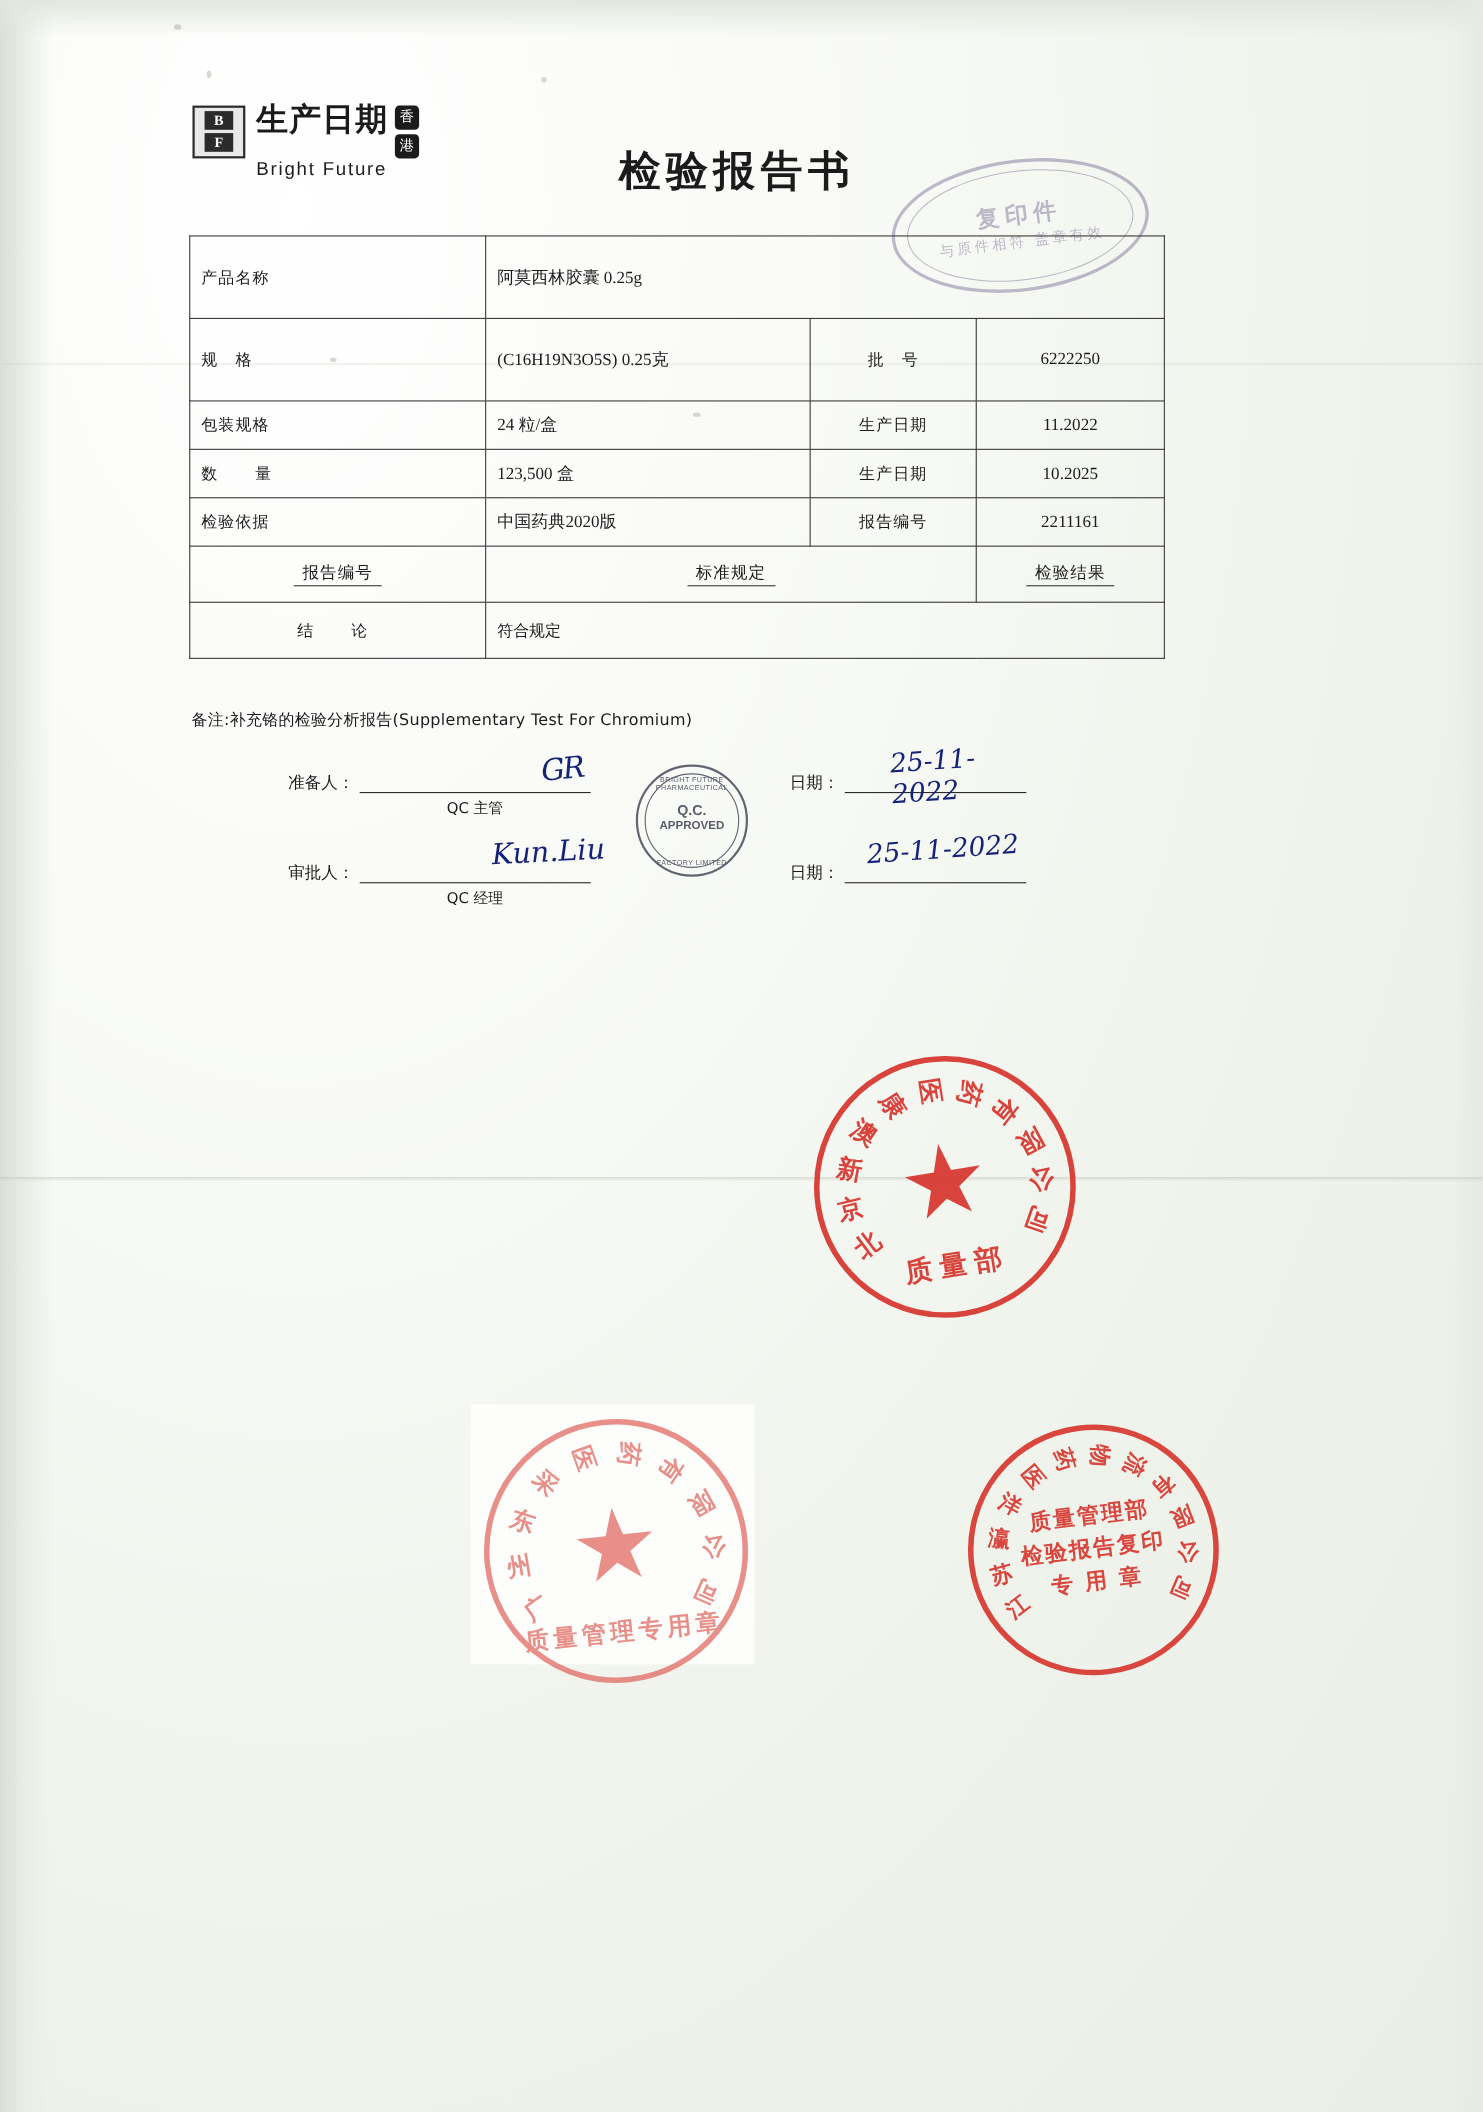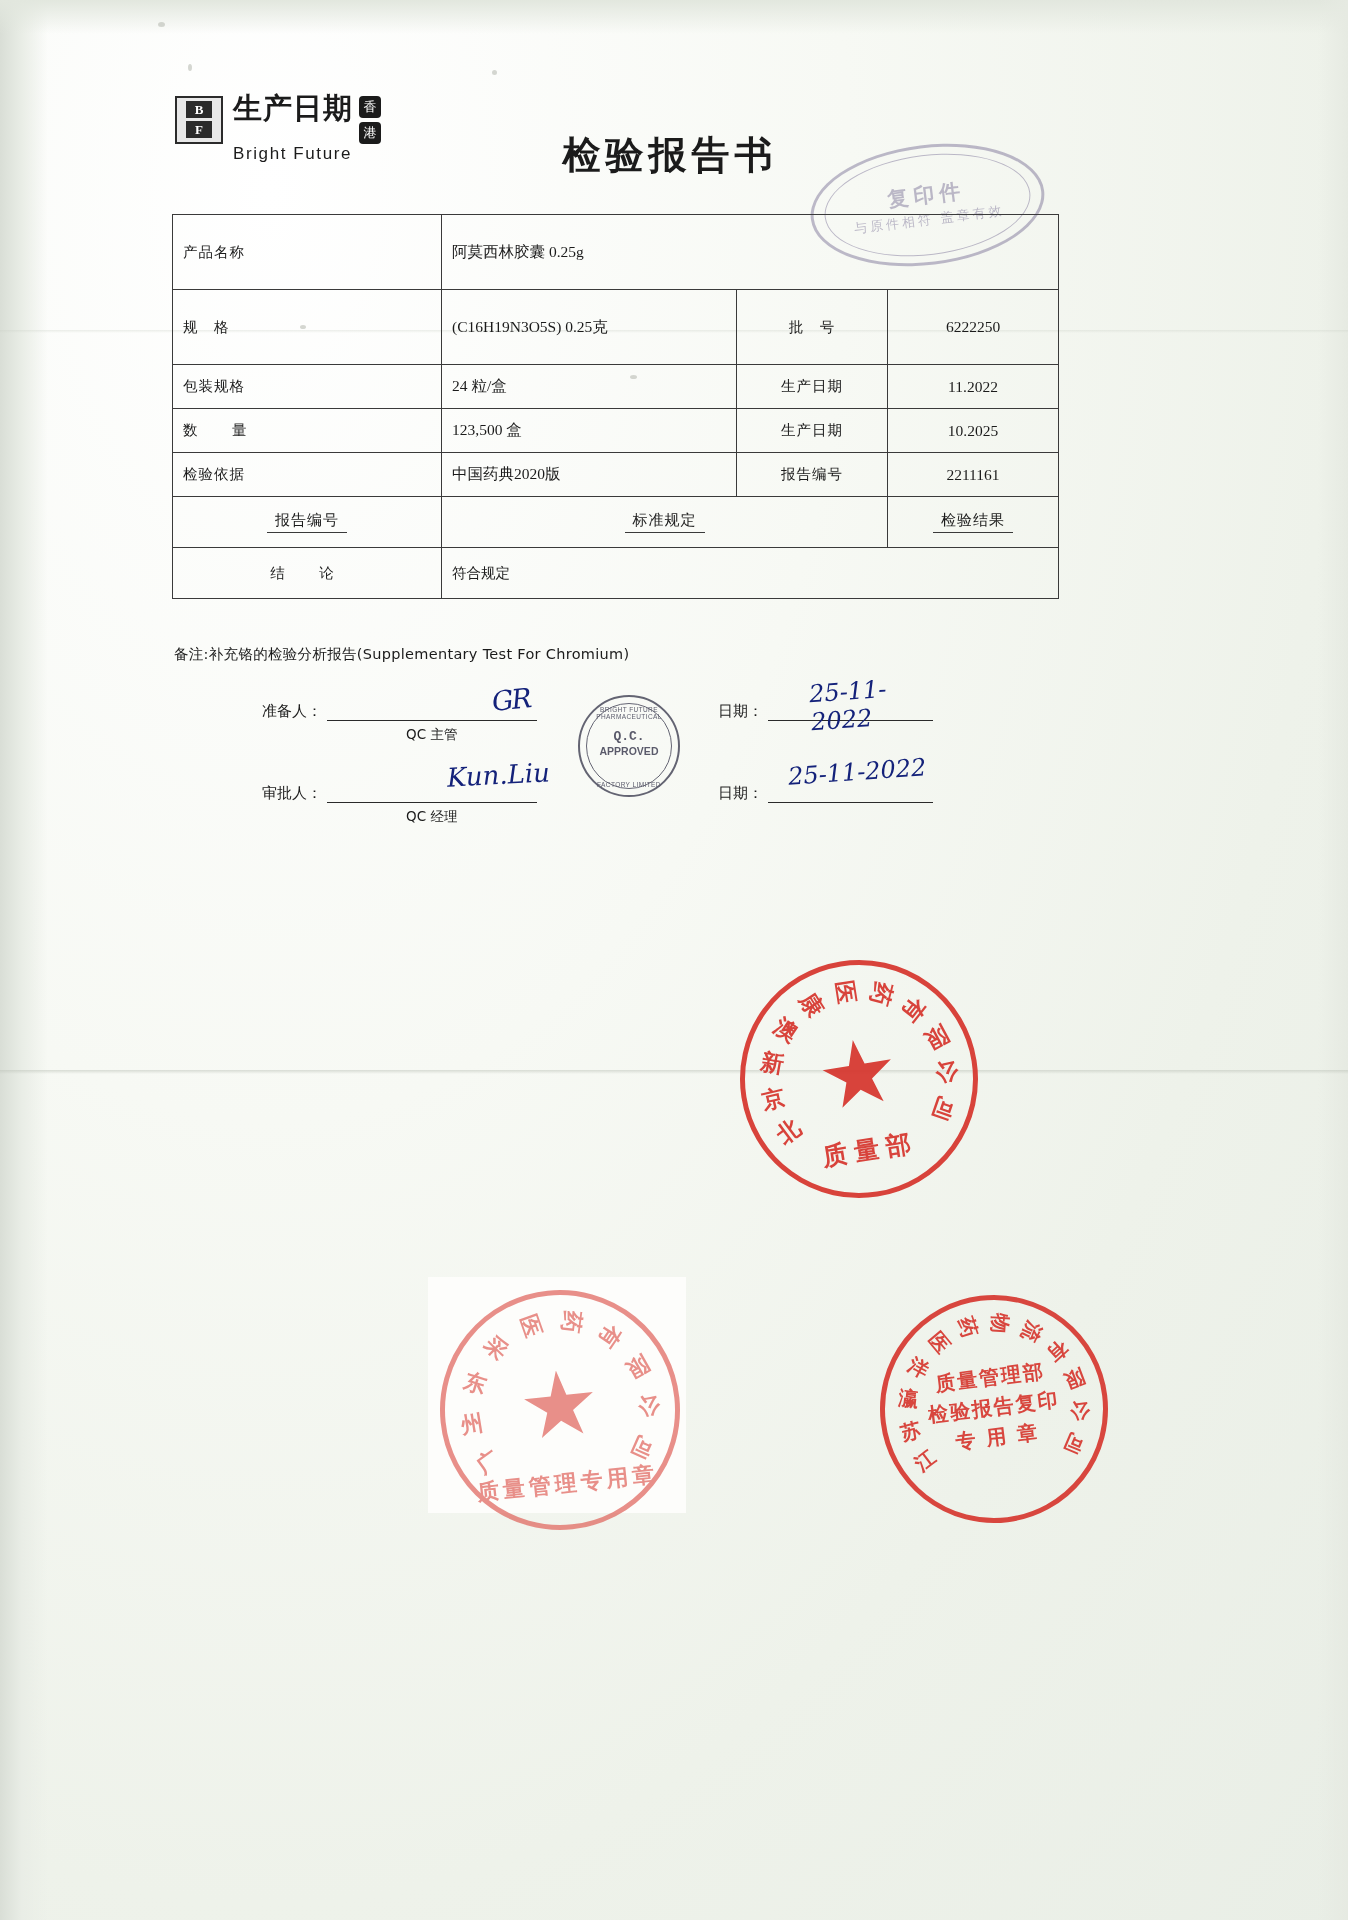--- a/index.html
+++ b/index.html
@@ -328,21 +328,21 @@
   .qc-stamp .ring2 {
     position: absolute;
     inset: 6px;
     border: 1px solid #3a3a4e;
     border-radius: 50%;
   }
   .qc-stamp .qc-t1 {
     position: absolute;
     left: 0; right: 0; top: 32px;
     text-align: center;
-    font-family: Liberation Mono, monospace;
+    font-family: Liberation Sans, sans-serif;
     font-size: 13px;
     font-weight: bold;
     color: #2e2e44;
   }
   .qc-stamp .qc-t2 {
     position: absolute;
     left: 0; right: 0; top: 48px;
     text-align: center;
     font-family: "Liberation Sans", sans-serif;
     font-size: 10.5px;

